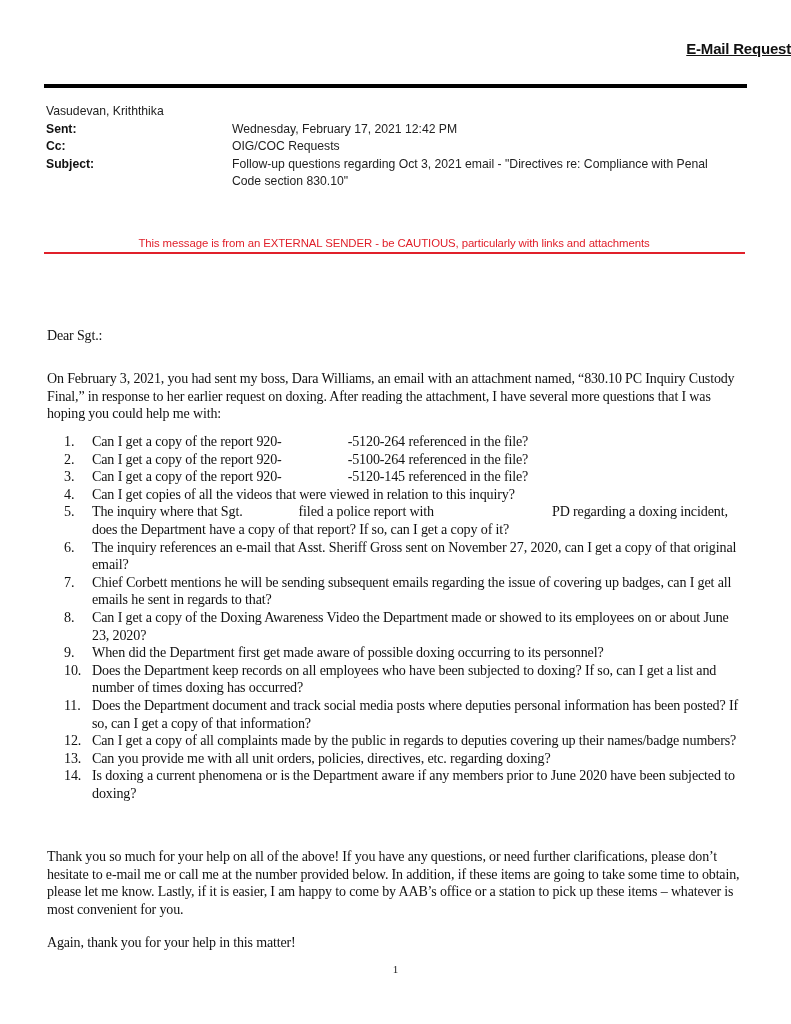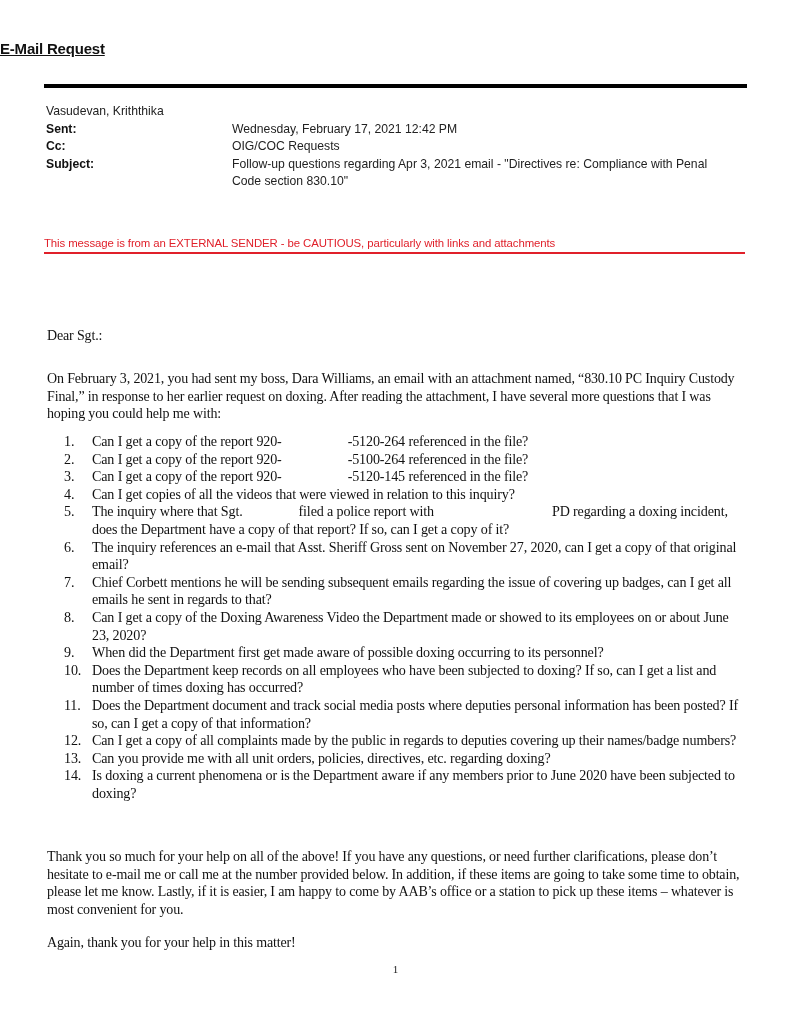--- a/index.html
+++ b/index.html
@@ -12,21 +12,21 @@
       height: 1024px;
       position: relative;
       overflow: hidden;
       color: #111111;
     }
     .page-title {
       position: absolute;
       top: 40px;
       left: 0;
       width: 791px;
-      text-align: left;
+      text-align: right;
       font-family: "Liberation Sans", sans-serif;
       font-weight: bold;
       font-size: 15px;
       text-decoration: underline;
       letter-spacing: -0.2px;
       margin: 0;
     }
     .header-rule {
       position: absolute;
       top: 84px;
@@ -56,21 +56,21 @@
     .meta-value {
       flex: 1;
       color: #222;
       padding-right: 30px;
     }
     .warning {
       position: absolute;
       top: 237px;
       left: 44px;
       width: 700px;
-      text-align: left;
+      text-align: center;
       font-family: "Liberation Sans", sans-serif;
       font-size: 11.4px;
       color: #e0202a;
       letter-spacing: -0.1px;
     }
     .warning-rule {
       position: absolute;
       top: 252px;
       left: 44px;
       width: 701px;
@@ -150,21 +150,21 @@
   <div class="meta-row">
     <span class="meta-label">Sent:</span>
     <span class="meta-value">Wednesday, February 17, 2021 12:42 PM</span>
   </div>
   <div class="meta-row">
     <span class="meta-label">Cc:</span>
     <span class="meta-value">OIG/COC Requests</span>
   </div>
   <div class="meta-row">
     <span class="meta-label">Subject:</span>
-    <span class="meta-value">Follow-up questions regarding Apr 3, 2021 email - "Directives re: Compliance with Penal Code section 830.10"</span>
+    <span class="meta-value">Follow-up questions regarding Oct 3, 2021 email - "Directives re: Compliance with Penal Code section 830.10"</span>
   </div>
 </div>
 
 <div class="warning">This message is from an EXTERNAL SENDER - be CAUTIOUS, particularly with links and attachments</div>
 <div class="warning-rule"></div>
 
 <p class="body-text salutation">Dear Sgt.:</p>
 <p class="body-text intro">On February 3, 2021, you had sent my boss, Dara Williams, an email with an attachment named, “830.10 PC Inquiry Custody Final,” in response to her earlier request on doxing. After reading the attachment, I have several more questions that I was hoping you could help me with:</p>
 
 <ol class="questions">

